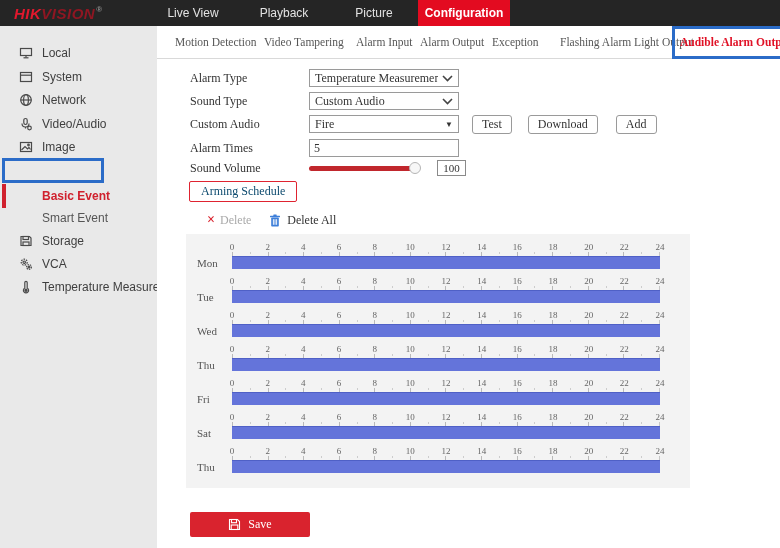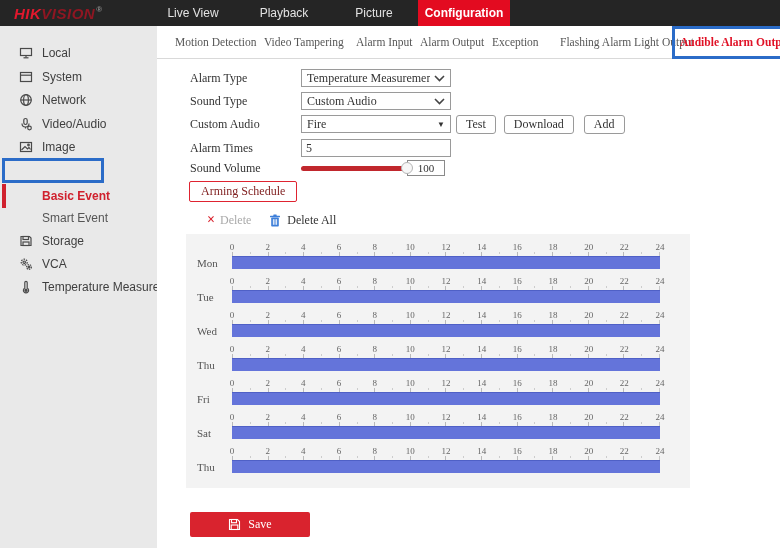--- a/index.html
+++ b/index.html
@@ -29,38 +29,38 @@
   .sel-bar { position:absolute; left:2px; top:158px; width:4px; height:24px; background:#d0212e; }
 
   
   .main { position:absolute; left:157px; top:26px; width:623px; height:522px; background:#fff;font-family:Liberation Serif, serif; }
   .tabbar { position:absolute; left:0; top:0; width:623px; height:33px; border-bottom:1px solid #d9d9d9; background:#fff; }
   .tab { position:absolute; top:0; height:33px; line-height:33px; color:#565656; font-size:11.5px; white-space:nowrap; cursor:pointer; }
   .tab.t0{left:18px;} .tab.t1{left:107px;} .tab.t2{left:199px;} .tab.t3{left:263px;} .tab.t4{left:335px;} .tab.t5{left:403px;}
   .tab.active { left:515px; top:0; height:33px; line-height:27px; border:3px solid #2b6cc8; color:#e01126; font-weight:bold; padding:0 5px; }
 
   .content { position:absolute; left:0; top:33px; width:623px; height:489px; }
-  .frow { position:absolute; left:33px; height:18px; display:flex; align-items:center; }
+  .frow { position:absolute; left:33px; height:18px; display:flex; align-items:center;gap:8px; }
   .frow .flabel { width:111px; color:#333; }
   .r1{top:10px;} .r2{top:33px;} .r3{top:56px;} .r4{top:80px;} .r5{top:100px;}
 
   .select { width:150px; height:18px; border:1px solid #9a9a9a; background:#fff; display:flex; align-items:center; padding:0 5px; cursor:pointer; position:relative; }
   .select .val { flex:1; white-space:nowrap; overflow:hidden; }
   .select .chev { margin-left:4px; display:flex; }
   .select .tri { font-size:8px; color:#333; }
   .btn { height:19px; border:1px solid #9a9a9a; border-radius:3px; background:#fff; display:flex; align-items:center; padding:0 9px; cursor:pointer; color:#333; }
   .btn.test { margin-left:5px; } .btn.dl { margin-left:8px; } .btn.add { margin-left:10px; }
   .txtinput { width:150px; height:18px; border:1px solid #9a9a9a; padding:0 4px; font-family:inherit; font-size:12px; color:#333; }
 
   .slider { position:relative; width:106px; height:14px; display:flex; align-items:center; cursor:pointer; }
   .slider .track { width:100%; height:5px; background:#c1272d; border-radius:3px; }
   .slider .handle { position:absolute; right:-6px; top:1px; width:12px; height:12px; border-radius:50%; background:#f7f7f7; border:1px solid #b5b5b5; }
-  .volbox { width:38px; height:16px; border:1px solid #8a8a8a; font-size:11px; display:flex; align-items:center; justify-content:center; }
-
-  .arming-btn { position:absolute; left:32px; top:122px; height:21px; border:1px solid #df2330; border-radius:2px; color:#7f1d1d; background:#fff; display:flex; align-items:center; padding:0 11px; cursor:pointer; }
+  .volbox { margin-left:14px; width:29px; height:16px; border:1px solid #8a8a8a; font-size:11px; display:flex; align-items:center; justify-content:center; }
+
+  .arming-btn { position:absolute; left:32px; top:122px; height:21px; border:1px solid #df2330; border-radius:2px; color:#0c4a6e; background:#fff; display:flex; align-items:center; padding:0 11px; cursor:pointer; }
   .del-row { position:absolute; left:50px; top:152px; height:18px; display:flex; align-items:center; }
   .xicon { color:#d9232e; font-size:14px; font-weight:bold; line-height:1; }
   .del-lbl { margin-left:5px; color:#a9a9a9; cursor:default; }
   .trash { margin-left:18px; display:flex; }
   .delall-lbl { margin-left:6px; color:#333; cursor:pointer; }
 
   
   .sched { position:absolute; left:29px; top:175px; width:504px; height:254px; background:#f3f3f3; padding-top:8px; }
   .day-row { display:flex; height:34px; }
   .day-col { width:46px; display:flex; align-items:center; justify-content:flex-start; padding-left:11px; padding-top:8px; font-size:11px; color:#555; }

